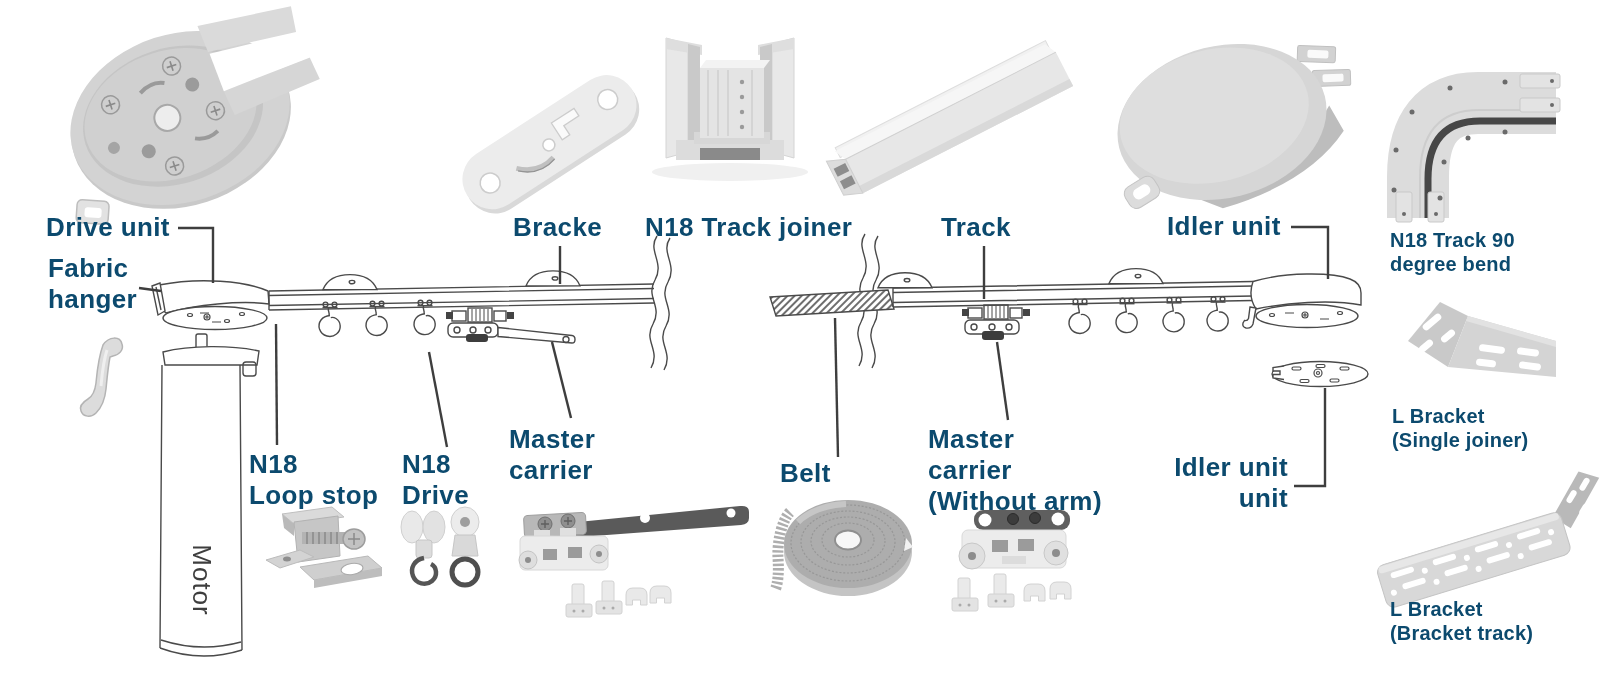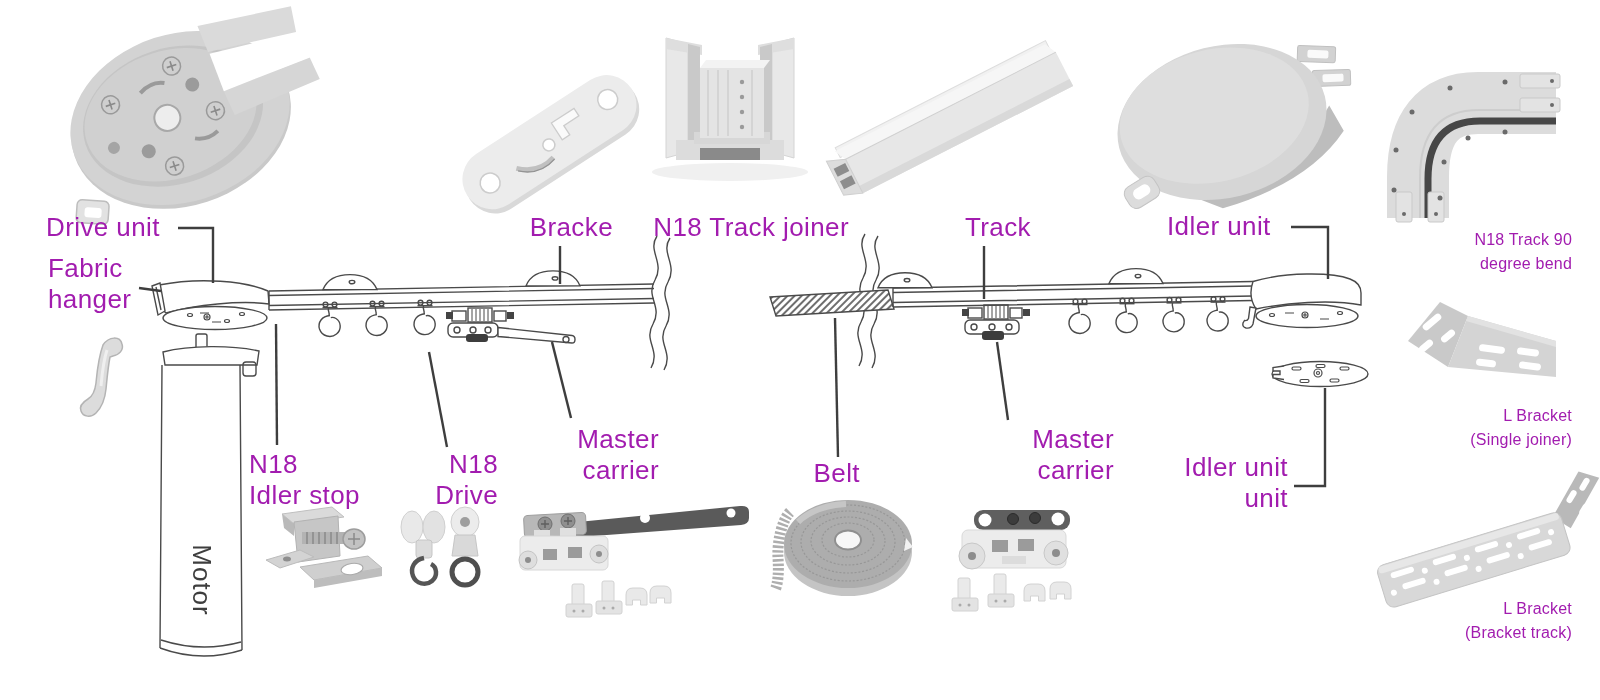--- a/index.html
+++ b/index.html
@@ -1,22 +1,22 @@
 <!DOCTYPE html>
 <html><head>
 <meta charset="utf-8">
 <style>
   html,body{margin:0;padding:0;background:#fff;}
   body{width:1600px;height:700px;position:relative;overflow:hidden;
        font-family:"Liberation Sans","DejaVu Sans",sans-serif;color:#3e3e3e;}
   svg.art{position:absolute;left:0;top:0;}
-  .lbl{position:absolute;font-size:26px;line-height:31px;letter-spacing:.4px;white-space:nowrap;color:#a21caf;}
-  .ctr{text-align:right;}
+  .lbl{position:absolute;font-size:26px;line-height:31px;letter-spacing:.4px;white-space:nowrap;color:#0c4a6e;font-weight:bold;}
+  .ctr{text-align:left;}
   .rt{text-align:right;}
-  .cap{font-size:16px;line-height:24px;letter-spacing:.2px;}
+  .cap{font-size:20px;line-height:24px;letter-spacing:.2px;}
   .motor-lbl{position:absolute;left:201px;top:580px;transform:translate(-50%,-50%) rotate(90deg);
              font-size:26px;letter-spacing:1px;white-space:nowrap;}
 </style>
 </head>
 <body>
 
 <svg class="art" width="1600" height="700" viewBox="0 0 1600 700">
   <defs>
     <pattern id="hatch" width="5" height="5" patternUnits="userSpaceOnUse" patternTransform="rotate(45)">
       <rect width="5" height="5" fill="#ffffff"></rect>
@@ -442,38 +442,39 @@
 
 <div class="lbl cap ctr" style="left:1390px;top:228px;width:182px">
   <div>N18 Track 90</div>
   <div>degree bend</div>
 </div>
 
 <div class="motor-lbl">Motor</div>
 
 <div class="lbl" style="left:249px;top:449px">
   <div>N18</div>
-  <div>Idler stop</div>
+  <div>Loop stop</div>
 </div>
 
 <div class="lbl ctr" style="left:402px;top:449px;width:96px">
   <div>N18</div>
   <div>Drive</div>
 </div>
 
 <div class="lbl ctr" style="left:509px;top:424px;width:150px">
   <div>Master</div>
   <div>carrier</div>
 </div>
 
 <div class="lbl ctr" style="left:780px;top:458px;width:80px">Belt</div>
 
 <div class="lbl ctr" style="left:928px;top:424px;width:186px">
   <div>Master</div>
   <div>carrier</div>
+  <div>(Without arm)</div>
 </div>
 
 <div class="lbl rt" style="left:1150px;top:452px;width:138px">
   <div>Idler unit</div>
   <div>unit</div>
 </div>
 
 <div class="lbl cap ctr" style="left:1392px;top:404px;width:180px">
   <div>L Bracket</div>
   <div>(Single joiner)</div>

